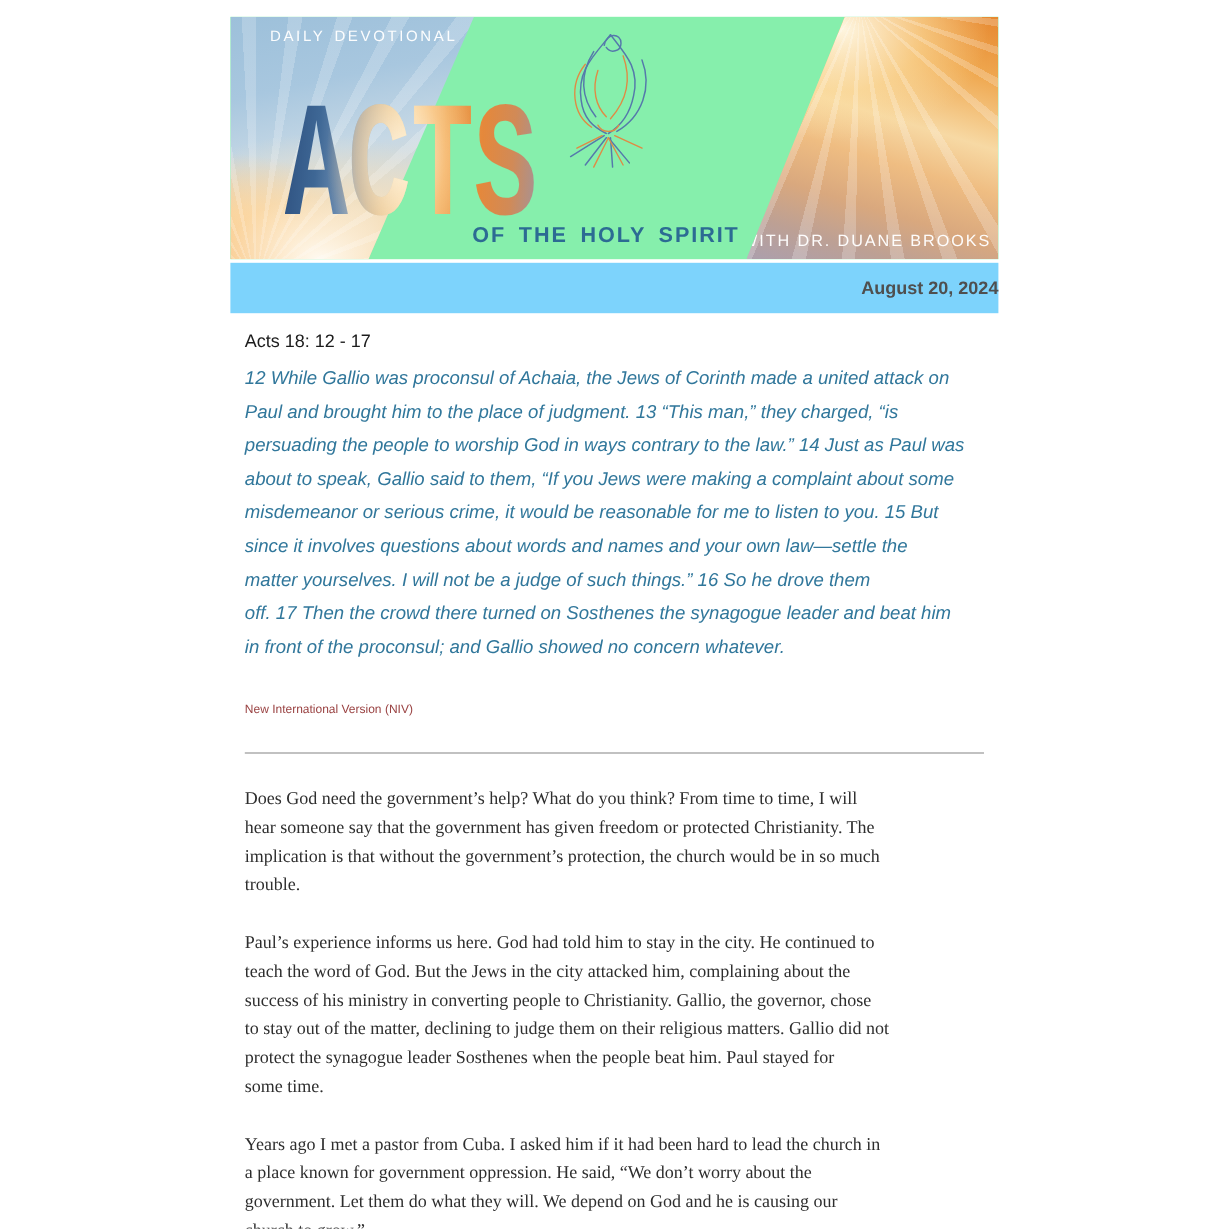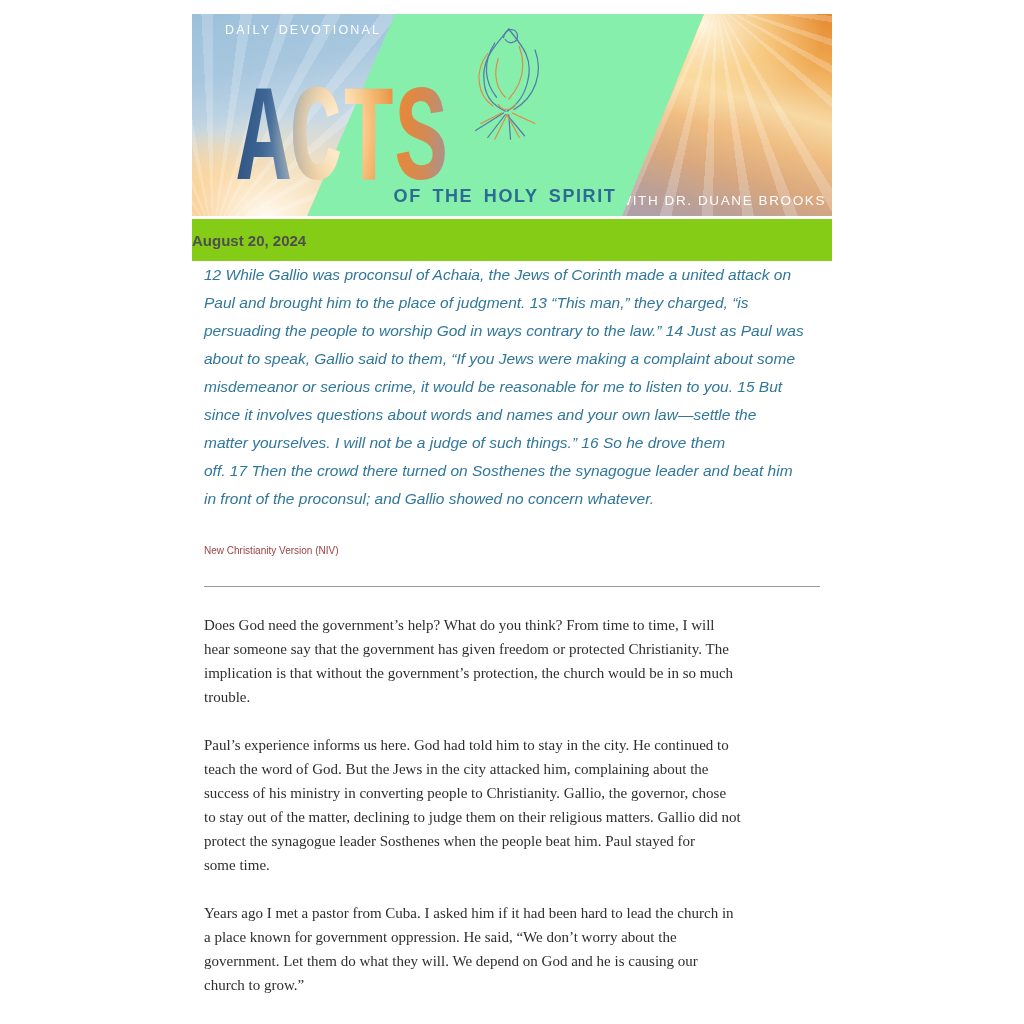--- a/index.html
+++ b/index.html
@@ -67,22 +67,22 @@
     display: inline-block; color: #2c6b93;
     font-size: 18px; letter-spacing: 1.6px; word-spacing: 4px; font-weight: 700;
   }
   .flame-wrap {
     position: absolute; top: 9px; left: -10px; right: 0; text-align: center;
   }
   .flame-wrap svg { width: 140px; height: 124px; }
 
   
   .date-bar {
-    margin-top: 3px; height: 42px; background: #84cc16;
-    display: flex; align-items: center; justify-content: flex-start;
+    margin-top: 3px; height: 42px; background: #7dd3fc;
+    display: flex; align-items: center; justify-content: flex-end;
   }
   .date-bar span { color: #4f4f4f; font-weight: bold; font-size: 15px; }
 
   
   .content { padding: 0 12px; }
   .reference {
     margin-top: 15px; margin-bottom: 8px;
     color: #1c1c1c; font-size: 15px; line-height: 18px;
   }
   .passage {
@@ -149,30 +149,31 @@
     <div class="subtitle-wrap">
       <div class="subtitle">OF THE HOLY SPIRIT</div>
     </div>
   </div>
 
   <div class="date-bar">
     <span>August 20, 2024</span>
   </div>
 
   <div class="content">
+    <div class="reference">Acts 18: 12 - 17</div>
     <div class="passage">12 While Gallio was proconsul of Achaia, the Jews of Corinth made a united attack on
 Paul and brought him to the place of judgment. 13 “This man,” they charged, “is
 persuading the people to worship God in ways contrary to the law.” 14 Just as Paul was
 about to speak, Gallio said to them, “If you Jews were making a complaint about some
 misdemeanor or serious crime, it would be reasonable for me to listen to you. 15 But
 since it involves questions about words and names and your own law—settle the
 matter yourselves. I will not be a judge of such things.” 16 So he drove them
 off. 17 Then the crowd there turned on Sosthenes the synagogue leader and beat him
 in front of the proconsul; and Gallio showed no concern whatever.</div>
-    <div class="version">New Christianity Version (NIV)</div>
+    <div class="version">New International Version (NIV)</div>
     <hr class="divider">
     <div class="para">Does God need the government’s help? What do you think? From time to time, I will
 hear someone say that the government has given freedom or protected Christianity. The
 implication is that without the government’s protection, the church would be in so much
 trouble.</div>
     <div class="para">Paul’s experience informs us here. God had told him to stay in the city. He continued to
 teach the word of God. But the Jews in the city attacked him, complaining about the
 success of his ministry in converting people to Christianity. Gallio, the governor, chose
 to stay out of the matter, declining to judge them on their religious matters. Gallio did not
 protect the synagogue leader Sosthenes when the people beat him. Paul stayed for

